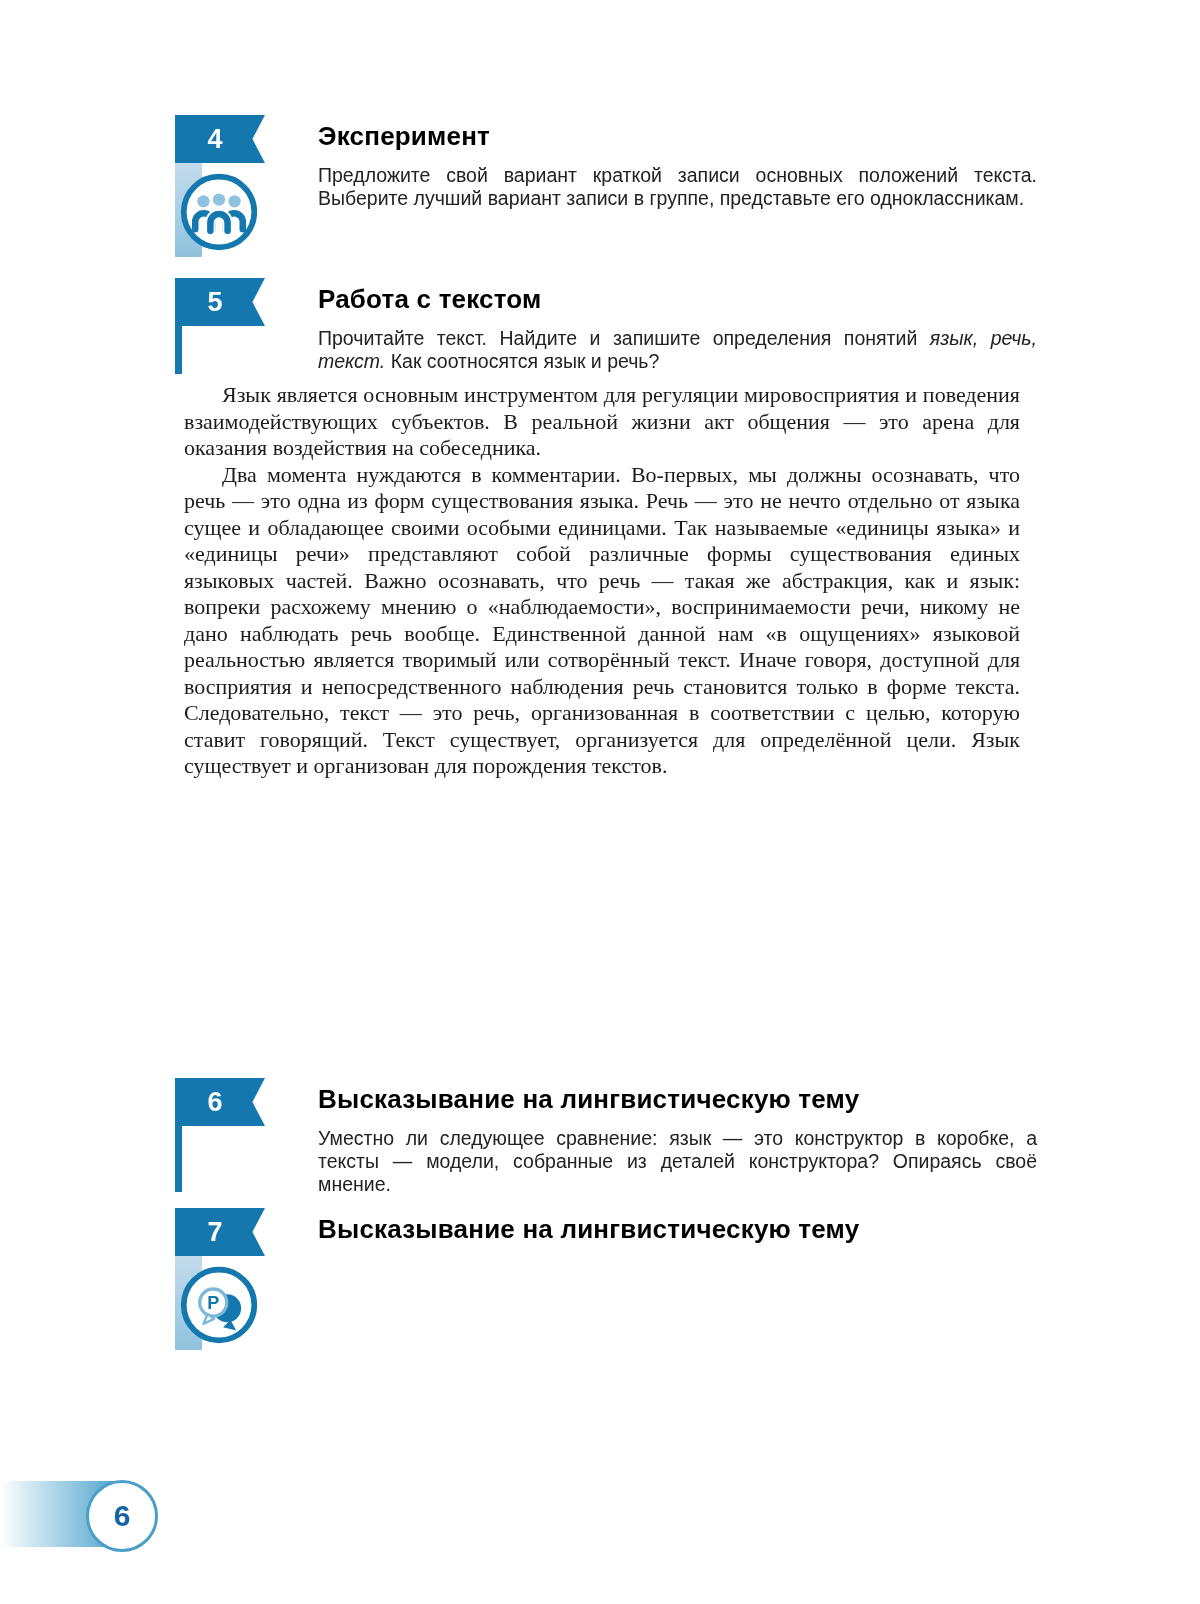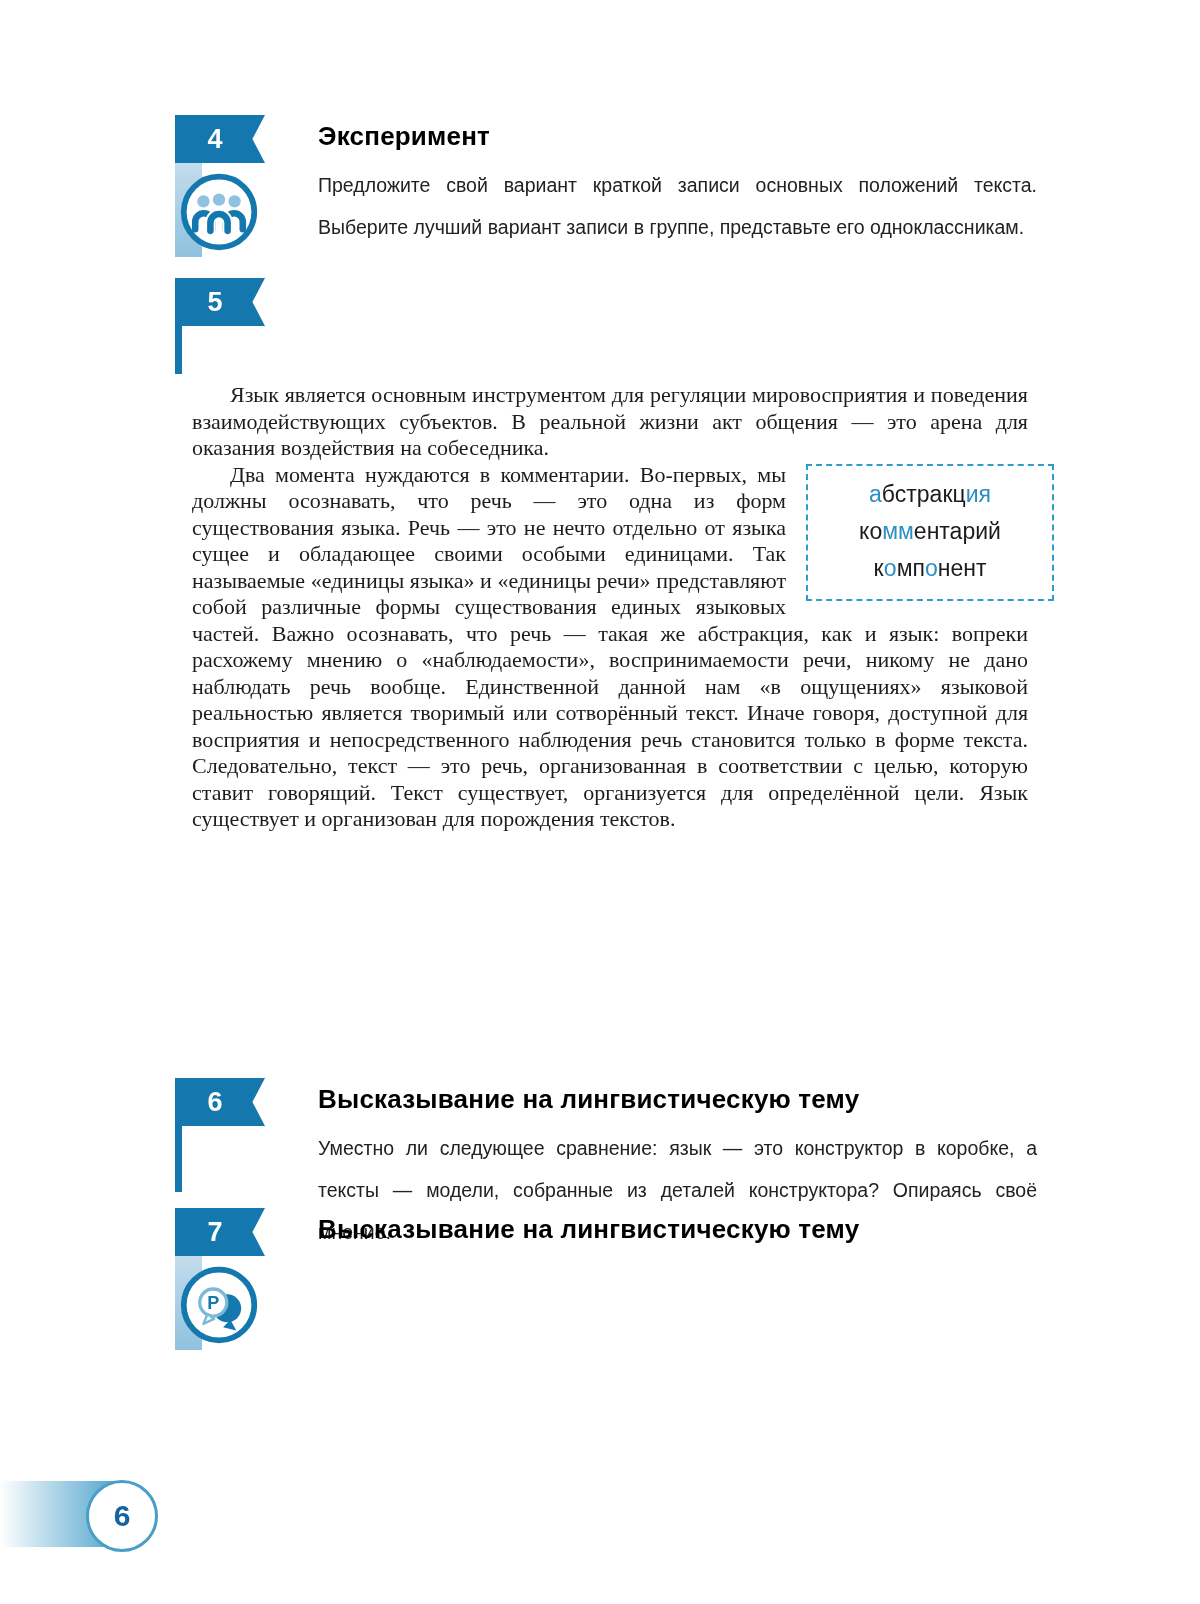--- a/index.html
+++ b/index.html
@@ -14,25 +14,25 @@
         display:flex;align-items:center;justify-content:center;}
   .flag-num{color:#fff;font-size:27px;font-weight:bold;margin-right:10px;}
   .pole{position:absolute;left:0;top:48px;width:7px;background:#1478ae;}
   .pole.p5{height:48px;}
   .pole.p6{height:66px;}
   .tail{position:absolute;left:0;top:48px;width:27px;height:94px;
         background:linear-gradient(to bottom,#c3dcec,#8fc2de);}
   .badge{position:absolute;left:3px;top:56px;width:82px;height:82px;}
   .ex-body{flex:1;min-width:0;}
   .ex-title{font-size:26px;font-weight:bold;color:#000000;margin:6px 0 12px;letter-spacing:.2px;}
-  .instr{font-size:19.5px;line-height:42px;text-align:justify;margin:0;color:#222;}
+  .instr{font-size:19.5px;line-height:23px;text-align:justify;margin:0;color:#222;}
   .instr .it{font-style:italic;}
 
   
-  .reading{position:absolute;left:192px;top:382px;width:836px;
+  .reading{position:absolute;left:184px;top:382px;width:836px;
            font-family:"Liberation Serif",serif;font-size:22px;line-height:26.5px;
            text-align:justify;color:#1c1c1c;hyphens:auto;}
   .reading p{margin:0;text-indent:38px;}
 
   .vocab{float:right;width:232px;padding:10px 6px 12px;margin:2px -26px 10px 20px;
          border:2px dashed #2f9dc9;text-align:center;
          font-family:"Liberation Sans",sans-serif;font-size:23px;line-height:37px;
          text-indent:0;color:#1c1c1c;}
   .vocab .bl{color:#2b8fc4;}
 
@@ -71,29 +71,28 @@
     </div>
   </section>
 
   <section class="exercise" style="top:278px">
     <div class="flag-col">
       <div class="flag">
         <span class="flag-num">5</span>
       </div>
       <div class="pole p5"></div>
     </div>
+    <div class="ex-body">
+      <h2 class="ex-title">Работа с текстом</h2>
+      <p class="instr"><span>Прочитайте текст. Найдите и запишите определения понятий </span><span class="it">язык, речь, текст.</span><span> Как соотносятся язык и речь?</span></p>
+    </div>
   </section>
 
   <div class="reading">
     <p>Язык является основным инструментом для регуляции мировосприятия и поведения взаимодействующих субъектов. В реальной жизни акт общения — это арена для оказания воздействия на собеседника.</p>
-    <div class="vocab">
-      <div><span class="bl">а</span><span>бстракц</span><span class="bl">ия</span></div>
-      <div><span>ко</span><span class="bl">мм</span><span>ентарий</span></div>
-      <div><span>к</span><span class="bl">о</span><span>мп</span><span class="bl">о</span><span>нент</span></div>
-    </div>
     <p>Два момента нуждаются в комментарии. Во-первых, мы должны осознавать, что речь — это одна из форм существования языка. Речь — это не нечто отдельно от языка сущее и обладающее своими особыми единицами. Так называемые «единицы языка» и «единицы речи» представляют собой различные формы существования единых языковых частей. Важно осознавать, что речь — такая же абстракция, как и язык: вопреки расхожему мнению о «наблюдаемости», воспринимаемости речи, никому не дано наблюдать речь вообще. Единственной данной нам «в ощущениях» языковой реальностью является творимый или сотворённый текст. Иначе говоря, доступной для восприятия и непосредственного наблюдения речь становится только в форме текста. Следовательно, текст — это речь, организованная в соответствии с целью, которую ставит говорящий. Текст существует, организуется для определённой цели. Язык существует и организован для порождения текстов.</p>
   </div>
 
   <section class="exercise" style="top:1078px">
     <div class="flag-col">
       <div class="flag">
         <span class="flag-num">6</span>
       </div>
       <div class="pole p6"></div>
     </div>

